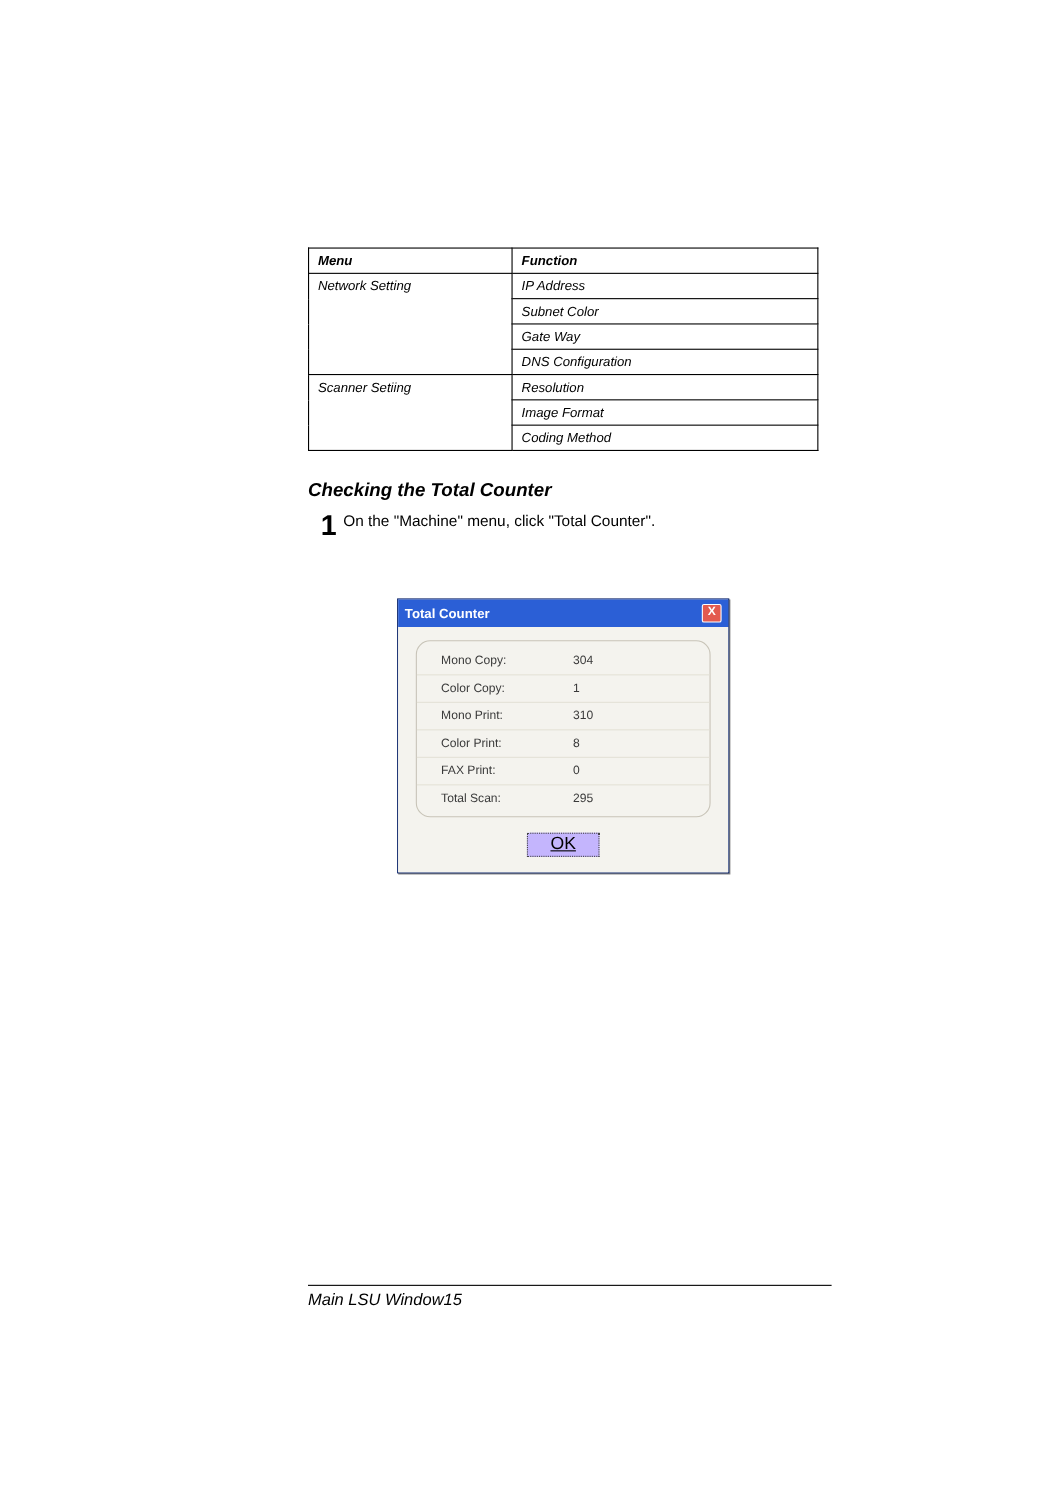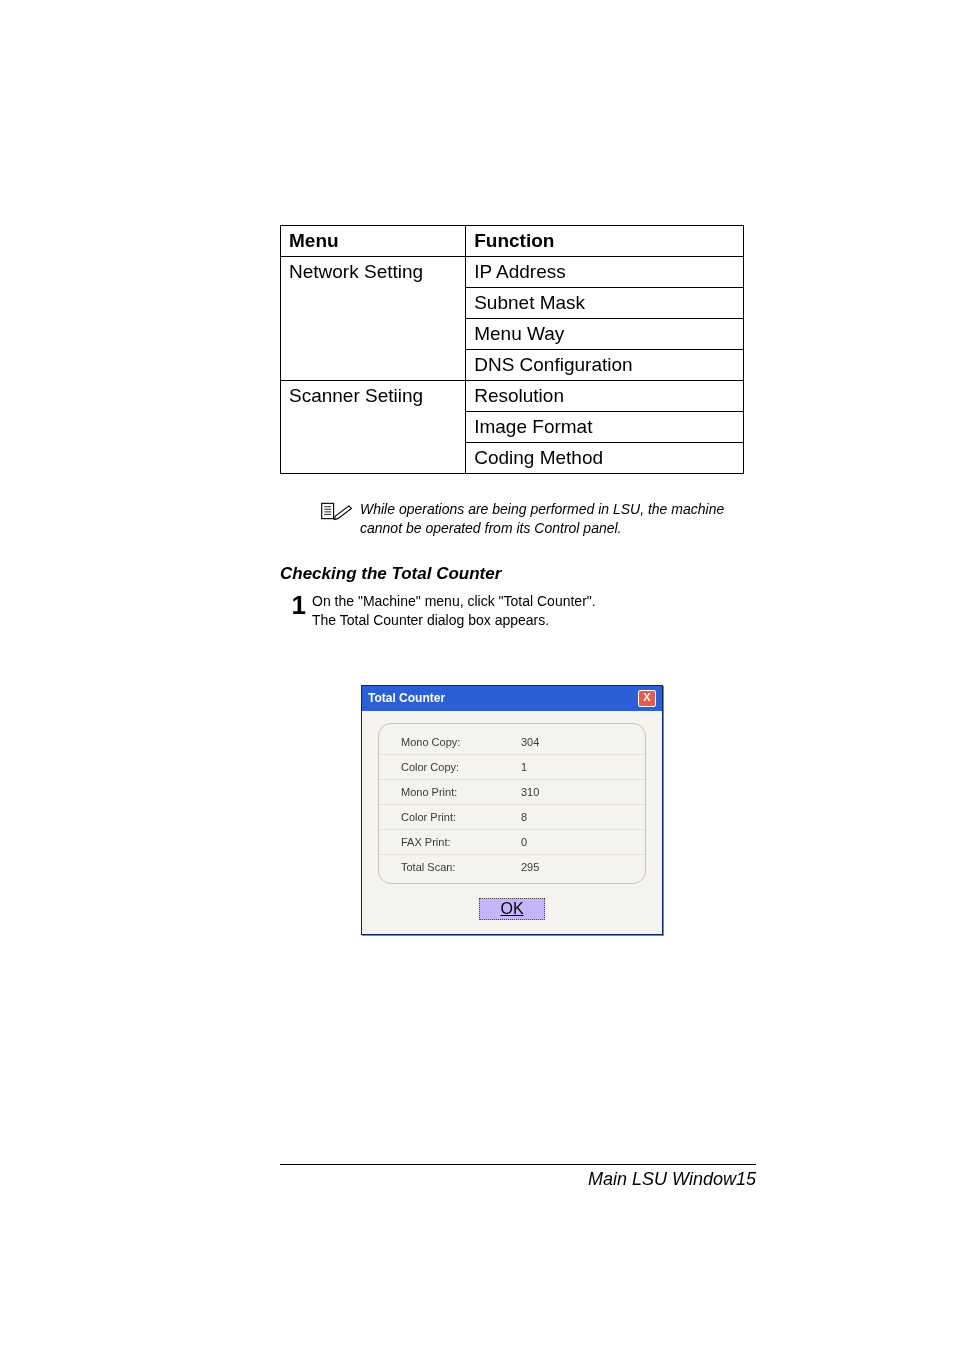--- a/index.html
+++ b/index.html
@@ -11,21 +11,22 @@
     height: 1350px;
     position: relative;
     color: #000;
   }
   .page {
     padding: 225px 210px 0 280px;
   }
   .tbl {
     border-collapse: collapse;
     width: 100%;
-    font-size: 19px;
+    font-size: 12px;
+    font-style: italic;
   }
   .tbl th, .tbl td {
     border: 1px solid #000;
     padding: 4px 8px;
     text-align: left;
     vertical-align: top;
   }
   .tbl th {
     font-weight: bold;
     background: #fff;
@@ -133,86 +134,72 @@
     font-family: Tahoma, Arial, sans-serif;
   }
   .footer {
     position: absolute;
     bottom: 160px;
     left: 280px;
     right: 198px;
     border-top: 1px solid #000;
     padding-top: 4px;
     display: flex;
-    justify-content: flex-end;
+    justify-content: flex-start;
     font-style: italic;
     font-family: Arial, sans-serif;
-    font-size: 18px;
+    font-size: 15px;
   }
   .footer .pnum {
   }
 </style>
 </head>
 <body>
 
 <div class="page">
 
   <table class="tbl">
     <tbody>
         <tr>
       <th style="width:40%">Menu</th>
       <th>Function</th>
     </tr>
     <tr>
       <td rowspan="4">Network Setting</td>
       <td>IP Address</td>
     </tr>
     <tr>
-          <td>Subnet Mask</td>
-        </tr>
-    <tr>
-          <td>Menu Way</td>
+          <td>Subnet Color</td>
+        </tr>
+    <tr>
+          <td>Gate Way</td>
         </tr>
     <tr>
           <td>DNS Configuration</td>
         </tr>
     <tr>
       <td rowspan="3">Scanner Setiing</td>
       <td>Resolution</td>
     </tr>
     <tr>
           <td>Image Format</td>
         </tr>
     <tr>
           <td>Coding Method</td>
         </tr>
   </tbody>
     </table>
 
-  <div class="note-row">
-    <div class="note-icon">
-      <svg viewBox="0 0 40 24" width="34" height="22">
-        <rect x="2" y="3" width="14" height="18" fill="none" stroke="#000" stroke-width="1.3"></rect>
-        <line x1="5" y1="7" x2="13" y2="7" stroke="#000" stroke-width="1"></line>
-        <line x1="5" y1="10" x2="13" y2="10" stroke="#000" stroke-width="1"></line>
-        <line x1="5" y1="13" x2="13" y2="13" stroke="#000" stroke-width="1"></line>
-        <line x1="5" y1="16" x2="13" y2="16" stroke="#000" stroke-width="1"></line>
-        <path d="M18 18 L34 6 L37 9 L21 21 L17 22 Z" fill="none" stroke="#000" stroke-width="1.3"></path>
-      </svg>
-    </div>
-    <div class="note-text">While operations are being performed in LSU, the machine cannot be operated from its Control panel.</div>
-  </div>
 
   <div class="section-heading">Checking the Total Counter</div>
 
   <div class="step-row">
     <div class="step-num">1</div>
     <div>
       <div>On the "Machine" menu, click "Total Counter".</div>
-      <div>The Total Counter dialog box appears.</div>
     </div>
   </div>
 
   <div class="dialog-wrap">
     <div class="dialog">
       <div class="dialog-title">
         <span>Total Counter</span>
         <span class="close-btn">X</span>
       </div>
       <div class="dialog-body">

